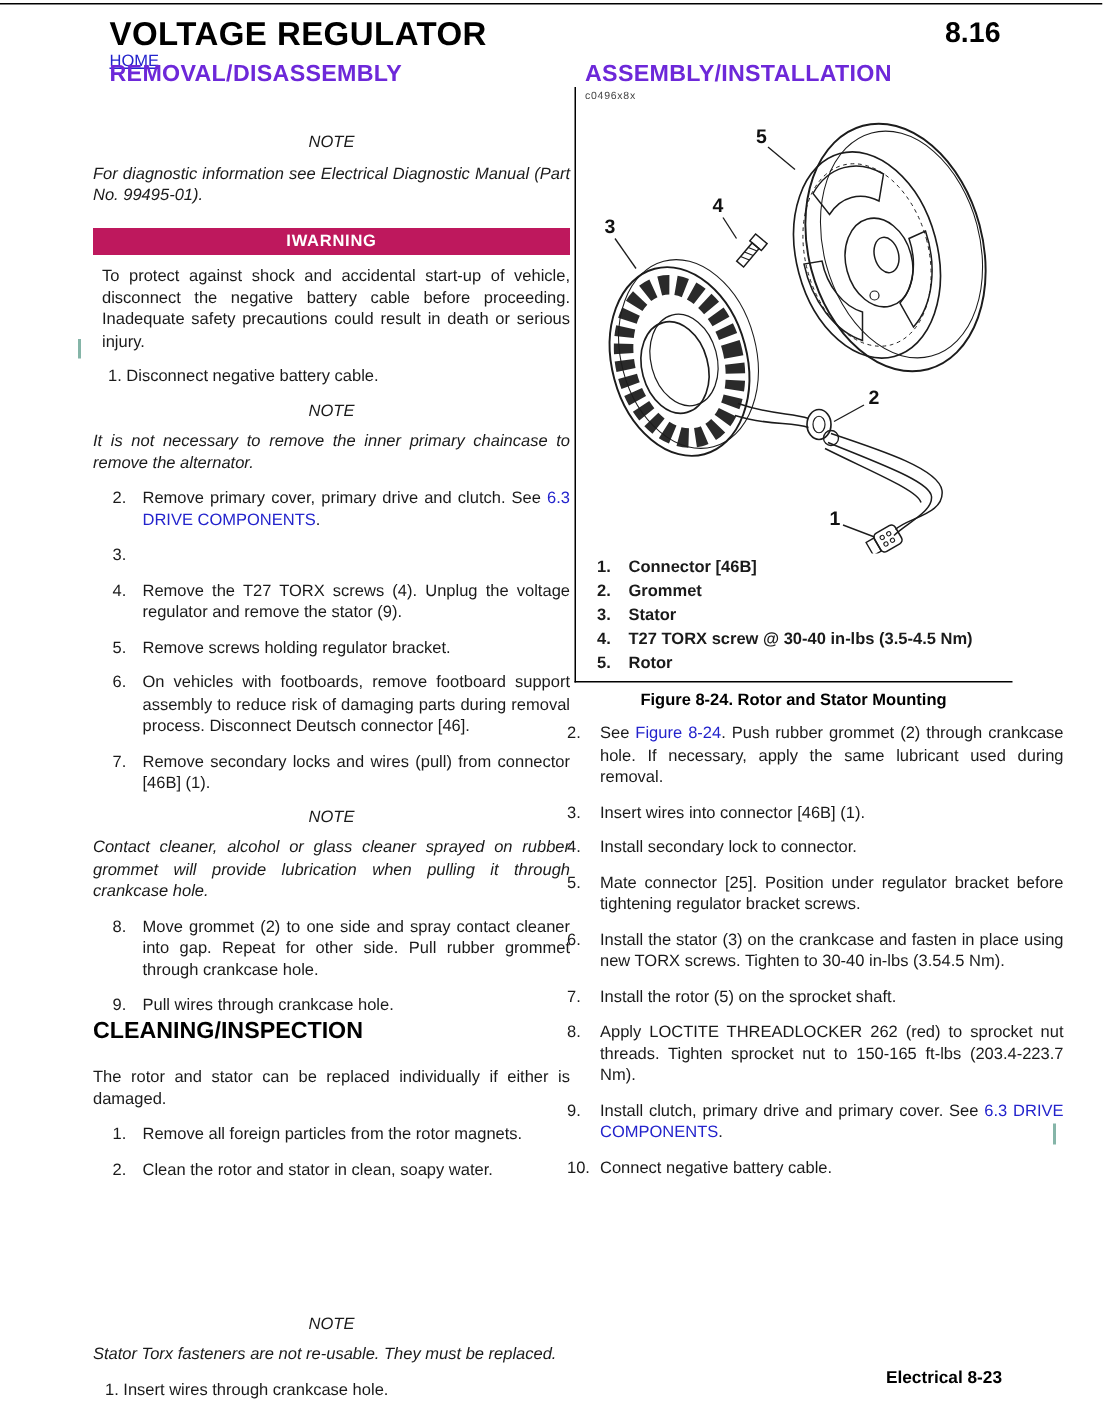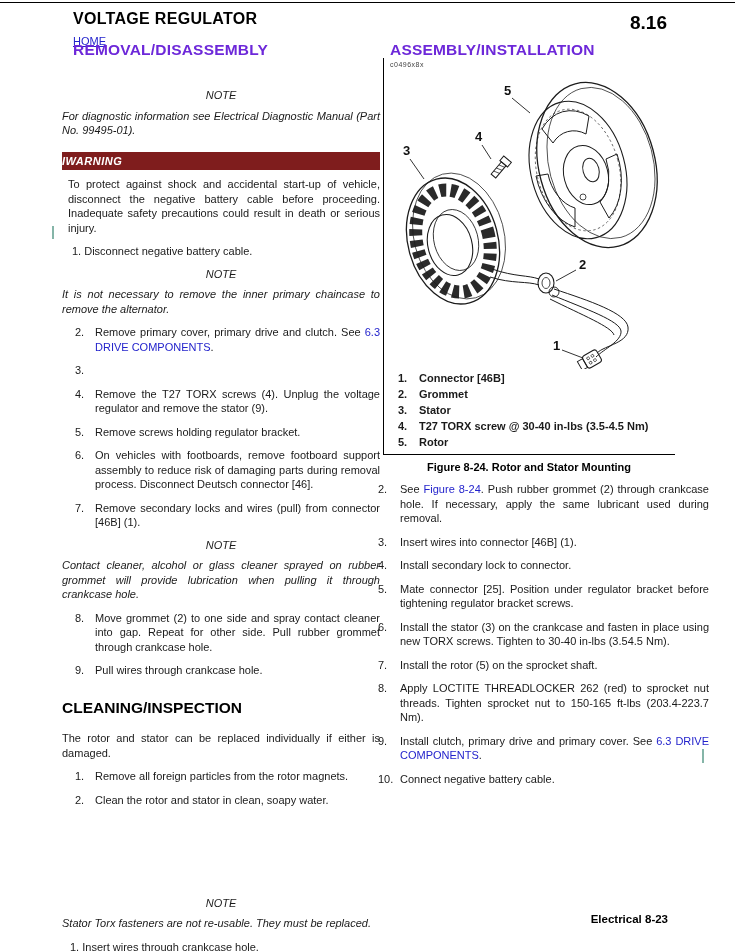--- a/index.html
+++ b/index.html
@@ -3,39 +3,39 @@
 <meta charset="utf-8">
 <style>
   html,body{margin:0;padding:0;}
   body{
     width:735px;height:951px;position:relative;background:#ffffff;
     font-family:"Liberation Sans", sans-serif;color:#1a1a1a;
     font-size:11px;line-height:1.32;
     -webkit-font-smoothing:antialiased;
   }
   .topline{position:absolute;top:2px;left:0;right:0;height:1px;background:#000;}
-  .page-title{position:absolute;top:8px;left:73px;font-size:16px;font-weight:bold;letter-spacing:.3px;color:#000;}
+  .page-title{position:absolute;top:8px;left:73px;font-size:22px;font-weight:bold;letter-spacing:.3px;color:#000;}
   .section-num{position:absolute;top:10px;right:68px;font-size:19px;font-weight:bold;color:#000;}
   .home-link{position:absolute;top:34px;left:73px;font-size:11px;color:#2323cc;text-decoration:underline;z-index:1;cursor:pointer;}
   .col-head{font-size:15.5px;font-weight:bold;color:#6d28d9;letter-spacing:.2px;}
   .head-left{position:absolute;top:40px;left:73px;z-index:2;}
   .head-right{position:absolute;top:40px;left:390px;}
 
   .col-left{position:absolute;left:62px;top:80px;width:318px;}
   .note-label{text-align:center;font-style:italic;margin-top:8px;}
   .note-text{font-style:italic;text-align:justify;margin-top:6px;}
-  .warn-bar{margin:14px 0 0 0;background:#7f1d1d;color:#fff;
-            font-weight:bold;font-size:11px;padding:2px 0;letter-spacing:.5px;font-style:italic;}
+  .warn-bar{margin:14px 0 0 0;background:#be185d;color:#fff;text-align:center;
+            font-weight:bold;font-size:11px;padding:2px 0;letter-spacing:.5px;}
   .warn-text{margin:7px 0 0 6px;text-align:justify;}
   .plain-step{margin-top:9px;margin-left:10px;}
   .step{display:flex;margin-top:9px;}
   .step .num{flex:none;width:20px;margin-left:13px;}
   .step .txt{flex:1;text-align:justify;}
   .lnk{color:#2323cc;text-decoration:none;cursor:pointer;}
-  .sub-head{font-size:15.5px;font-weight:bold;color:#000;margin-top:20px;}
+  .sub-head{font-size:15.5px;font-weight:bold;color:#000;}
   .intro{margin-top:13px;text-align:justify;}
   .gap-note{margin-top:88px;}
 
   .change-bar{position:absolute;width:2px;background:#85b5a8;}
   .cb-left{left:52px;top:226px;height:13px;}
   .cb-right{left:702px;top:749px;height:14px;}
 
   .figure-box{position:absolute;left:383px;top:58px;width:292px;
               border-left:1px solid #000;border-bottom:1px solid #000;
               padding:2px 0 4px 6px;box-sizing:border-box;}

